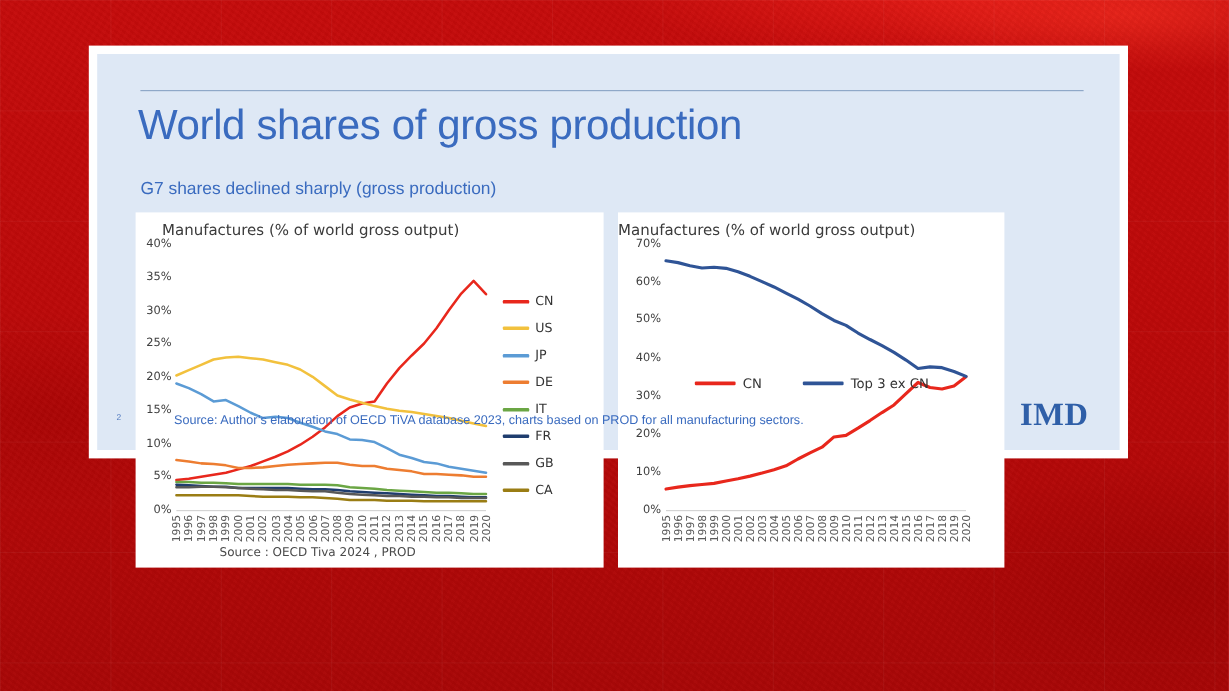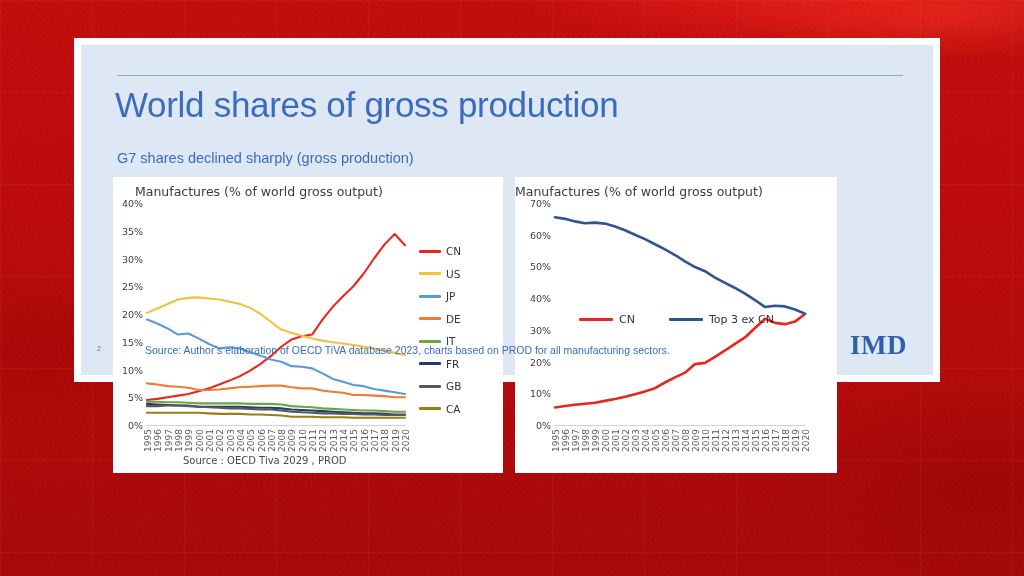--- a/index.html
+++ b/index.html
@@ -139,21 +139,21 @@
           <div class="xtick" style="left: 171.44px; top: 0px;">2012</div>
           <div class="xtick" style="left: 181.76px; top: 0px;">2013</div>
           <div class="xtick" style="left: 192.08px; top: 0px;">2014</div>
           <div class="xtick" style="left: 202.4px; top: 0px;">2015</div>
           <div class="xtick" style="left: 212.72px; top: 0px;">2016</div>
           <div class="xtick" style="left: 223.04px; top: 0px;">2017</div>
           <div class="xtick" style="left: 233.36px; top: 0px;">2018</div>
           <div class="xtick" style="left: 243.68px; top: 0px;">2019</div>
           <div class="xtick" style="left: 254px; top: 0px;">2020</div>
         </div>
-      <div class="src-note" id="srcnote-left" style="left: 70px; top: 278px;">Source : OECD Tiva 2029 , PROD</div>
+      <div class="src-note" id="srcnote-left" style="left: 70px; top: 278px;">Source : OECD Tiva 2024 , PROD</div>
       <div id="legend-left" style="position: absolute; left: 306px; top: 68px;">
           <div class="legend-item" style="position: relative; margin-bottom: 10.5px;">
             <span class="legend-swatch" style="background: rgb(232, 39, 28);"></span>
             <span>CN</span>
           </div>
           <div class="legend-item" style="position: relative; margin-bottom: 10.5px;">
             <span class="legend-swatch" style="background: rgb(242, 193, 61);"></span>
             <span>US</span>
           </div>
           <div class="legend-item" style="position: relative; margin-bottom: 10.5px;">

